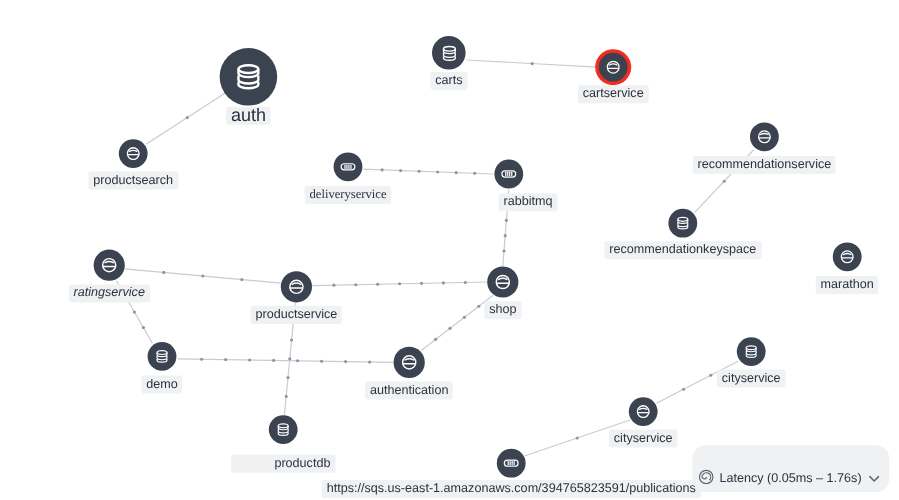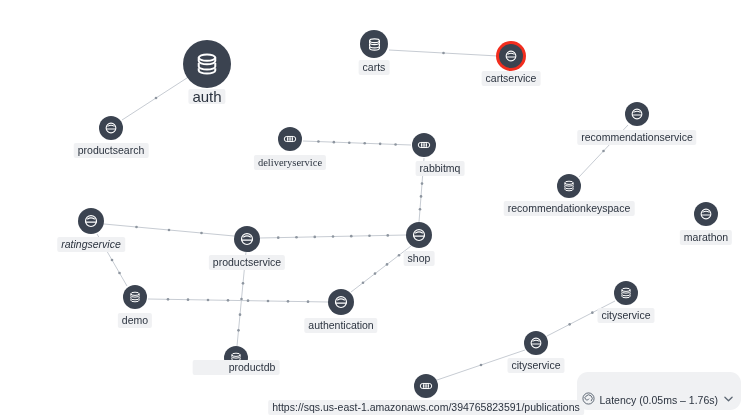--- a/index.html
+++ b/index.html
@@ -331,21 +331,21 @@
         <div class="node" style="left: 236px; top: 358px; width: 24px; height: 24px;">
           <span>
             <svg width="16" height="16" viewBox="0 0 24 24">
               <ellipse cx="12" cy="7.2" rx="6.2" ry="2.4" fill="none" stroke="#ffffff" stroke-width="1.5"></ellipse>
               <path d="M5.8 7.2 v2.6 a6.2 2.4 0 0 0 12.4 0 v-2.6" fill="none" stroke="#ffffff" stroke-width="1.5"></path>
               <path d="M5.8 11.2 v2.6 a6.2 2.4 0 0 0 12.4 0 v-2.6" fill="none" stroke="#ffffff" stroke-width="1.5"></path>
               <path d="M5.8 15.2 v1.6 a6.2 2.4 0 0 0 12.4 0 v-1.6" fill="none" stroke="#ffffff" stroke-width="1.5"></path>
             </svg>
           </span>
         </div>
-        <div class="node-label" style="left: 236px; top: 360px; padding-left: 36px;">productdb</div>
+        <div class="node-label" style="left: 236px; top: 379px; padding-left: 36px;">productdb</div>
         <div class="node" style="left: 626px; top: 293px; width: 24px; height: 24px;">
           <span>
             <svg width="16" height="16" viewBox="0 0 24 24">
               <ellipse cx="12" cy="7.2" rx="6.2" ry="2.4" fill="none" stroke="#ffffff" stroke-width="1.5"></ellipse>
               <path d="M5.8 7.2 v2.6 a6.2 2.4 0 0 0 12.4 0 v-2.6" fill="none" stroke="#ffffff" stroke-width="1.5"></path>
               <path d="M5.8 11.2 v2.6 a6.2 2.4 0 0 0 12.4 0 v-2.6" fill="none" stroke="#ffffff" stroke-width="1.5"></path>
               <path d="M5.8 15.2 v1.6 a6.2 2.4 0 0 0 12.4 0 v-1.6" fill="none" stroke="#ffffff" stroke-width="1.5"></path>
             </svg>
           </span>
         </div>

